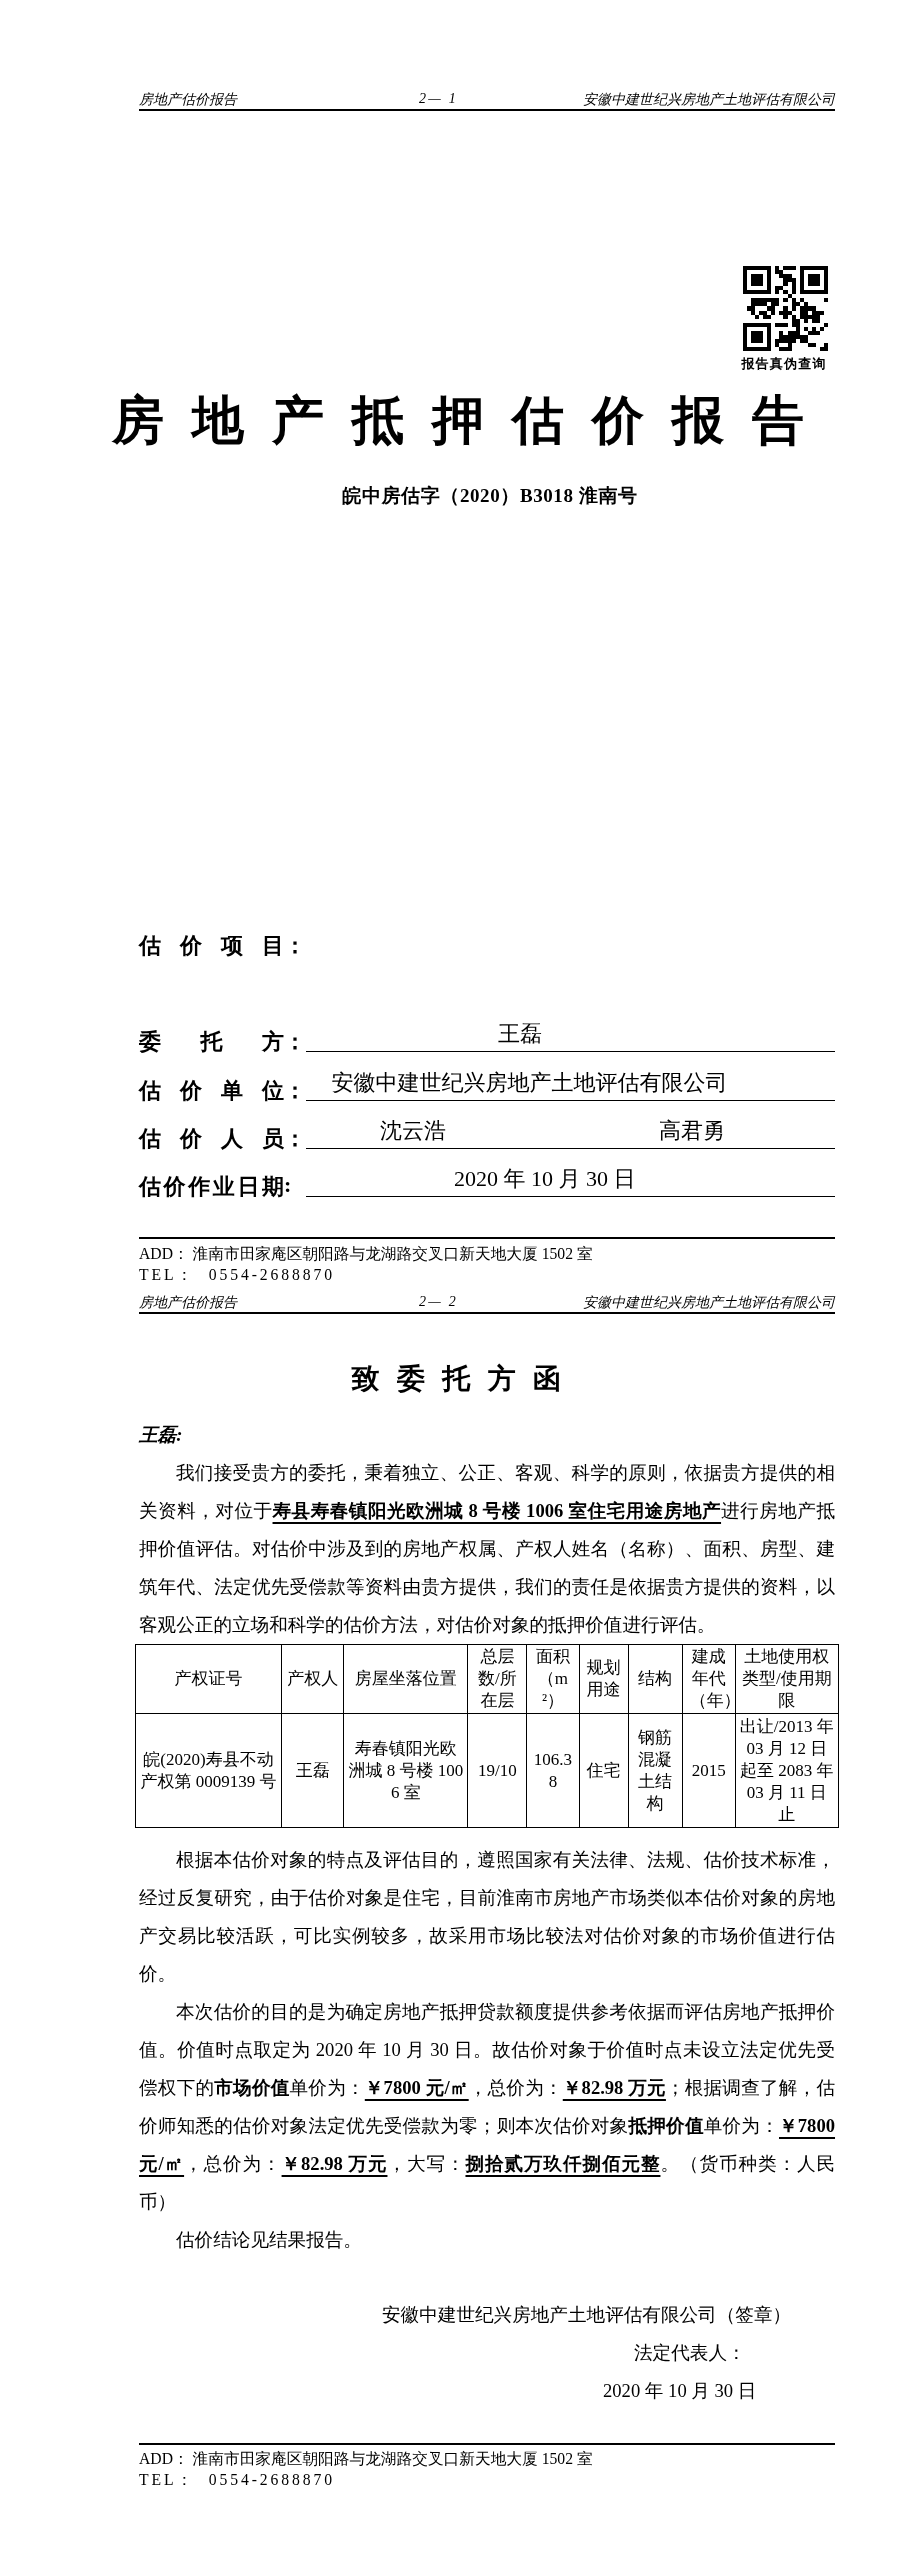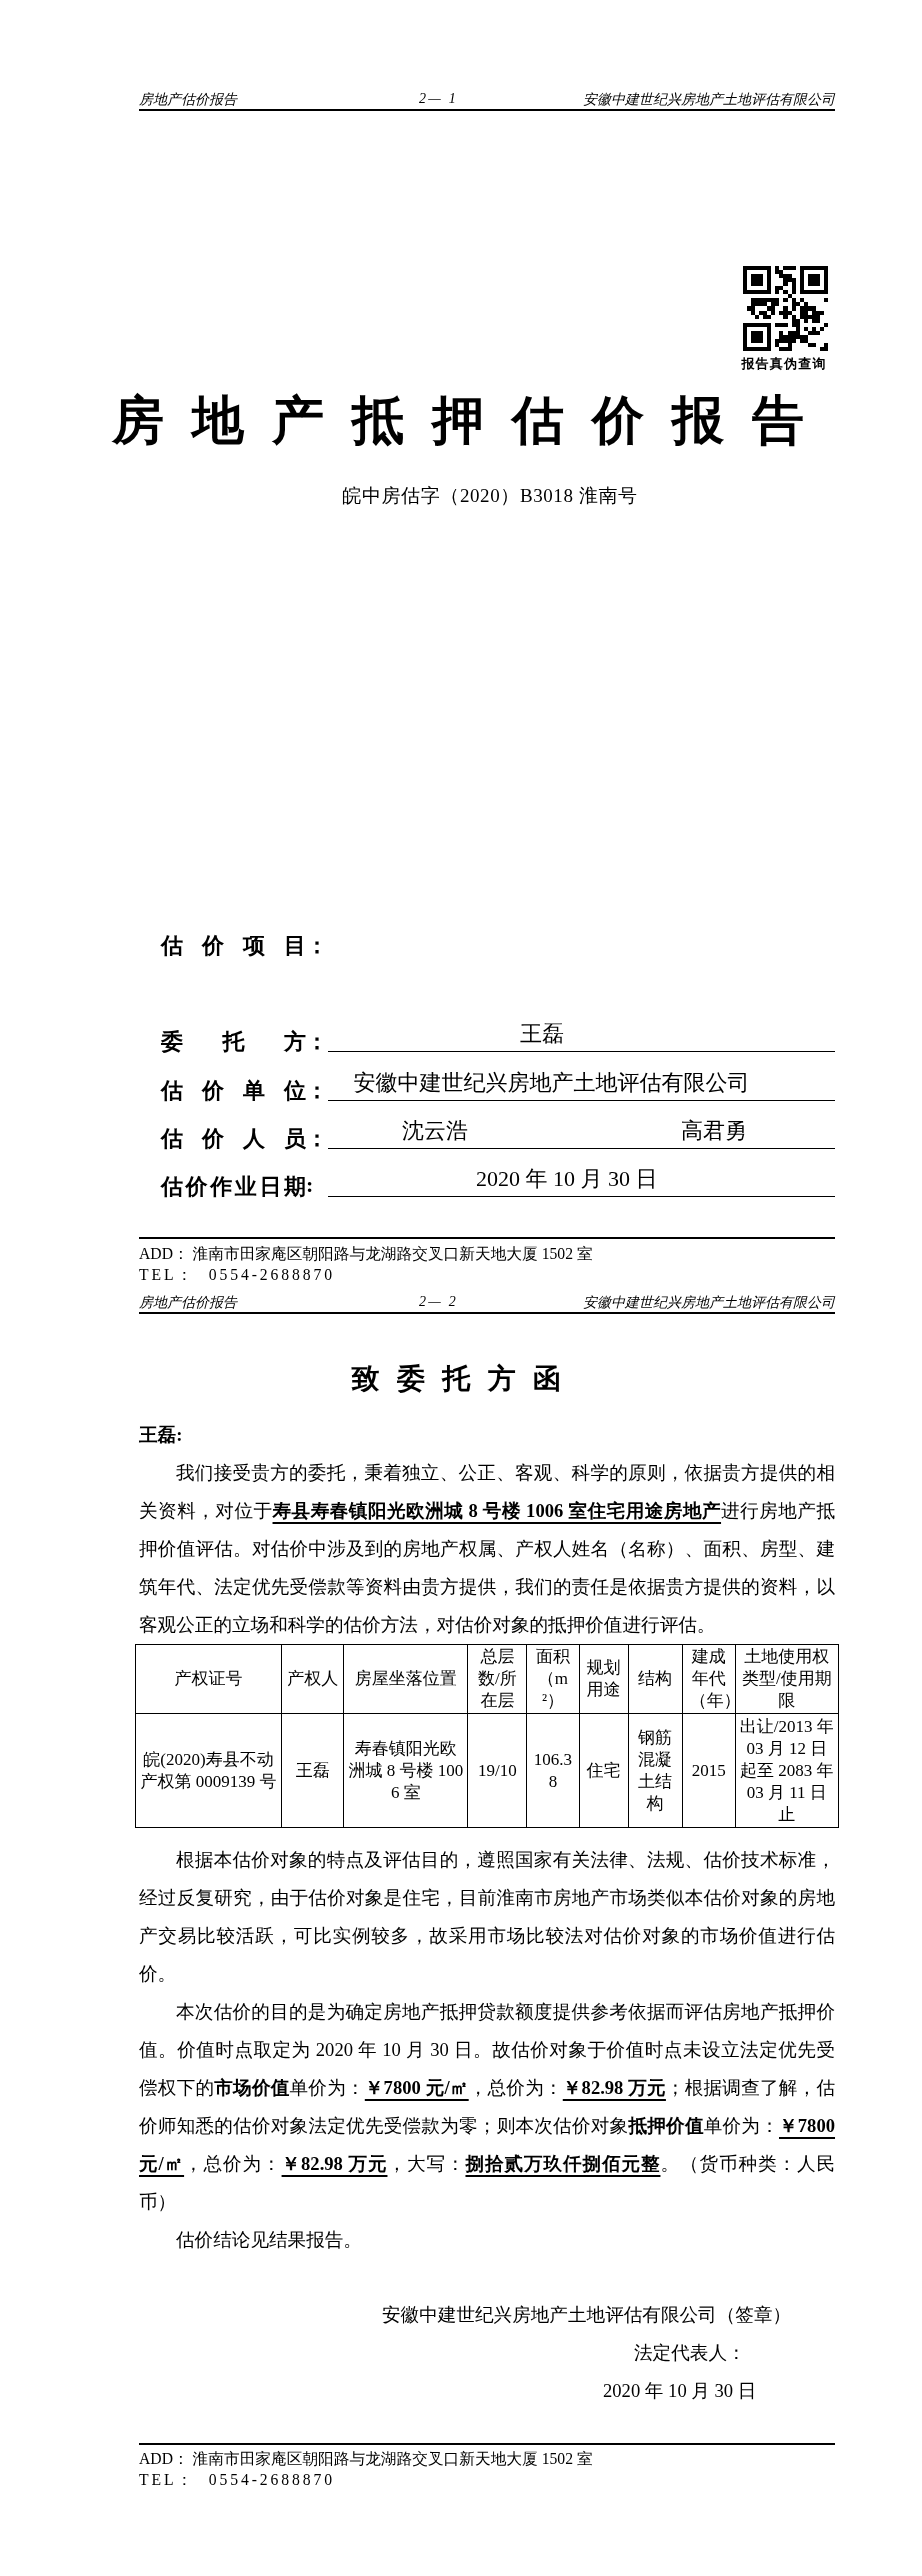--- a/index.html
+++ b/index.html
@@ -20,37 +20,37 @@
   .ft-line{position:absolute;left:139px;width:696px;font-size:15.7px;white-space:pre;}
   .ft-tel{letter-spacing:2.9px;}
   
   .qr{position:absolute;left:743px;top:266px;width:85px;height:85px;}
   .qr svg{width:100%;height:100%;shape-rendering:crispEdges;}
   .qr-caption{position:absolute;left:734px;top:355px;width:100px;text-align:center;
     font-size:13px;font-weight:bold;letter-spacing:1.2px;}
   .title{position:absolute;top:386px;left:472px;transform:translateX(-50%);
     white-space:nowrap;font-size:52px;font-weight:bold;letter-spacing:28px;}
   .subtitle{position:absolute;top:483px;left:490px;transform:translateX(-50%);
-    white-space:nowrap;font-size:19px;font-weight:normal;letter-spacing:0.6px;}
+    white-space:nowrap;font-size:19px;font-weight:bold;letter-spacing:0.6px;}
   .field{position:absolute;left:139px;width:696px;display:flex;align-items:stretch;}
   .flabel{width:167px;flex:0 0 167px;font-size:22px;font-weight:bold;
-    display:flex;padding-top:11.6px;box-sizing:border-box;margin-left:22px;}
+    display:flex;padding-top:11.6px;box-sizing:border-box;}
   .flabel .lt{width:145px;display:inline-block;text-align:justify;text-align-last:justify;}
   .flabel .lc{width:22px;display:inline-block;}
   .fvcol{flex:1;display:flex;flex-direction:column;}
   .fv{position:relative;border-bottom:1.7px solid #000;height:36px;font-size:22px;}
   .fv span{position:absolute;bottom:2.3px;white-space:nowrap;}
   
   .title2{position:absolute;top:1360px;left:465px;transform:translateX(-50%);
     white-space:nowrap;font-size:28px;font-weight:bold;letter-spacing:17.4px;}
   .flow{position:absolute;left:139px;top:1416px;width:696px;
     font-size:18.6px;line-height:38px;text-align:justify;}
   .flow p{margin:0;}
   .flow p.ind{text-indent:37px;}
-  .salutation{font-weight:bold;}
+  .salutation{font-weight:bold;font-style:italic;}
   .b{font-weight:bold;}
   .u{text-decoration:underline;text-decoration-thickness:1.7px;text-underline-offset:5.2px;}
   
   table.ptab{border-collapse:collapse;width:704px;margin-left:-4.1px;margin-top:0;
     table-layout:fixed;font-size:17px;line-height:22px;text-align:center;text-align-last:auto;}
   table.ptab th,table.ptab td{border:1.2px solid #000;font-weight:normal;
     vertical-align:middle;padding:1.2px 3.5px;text-align:center;word-break:break-all;}
   table.ptab{border:1.7px solid #000;}
   table.ptab tr.hrow{height:62px;}
   table.ptab tr.drow{height:92px;}

